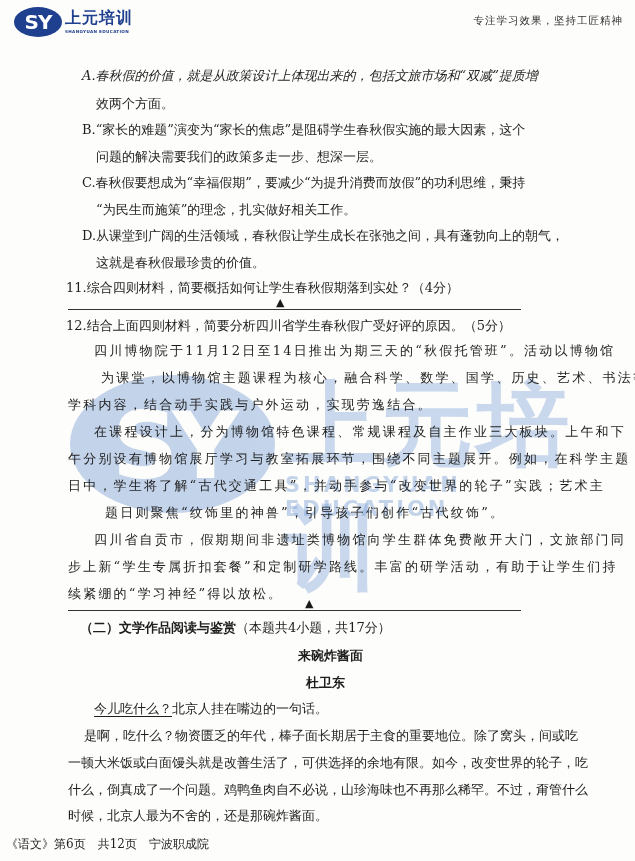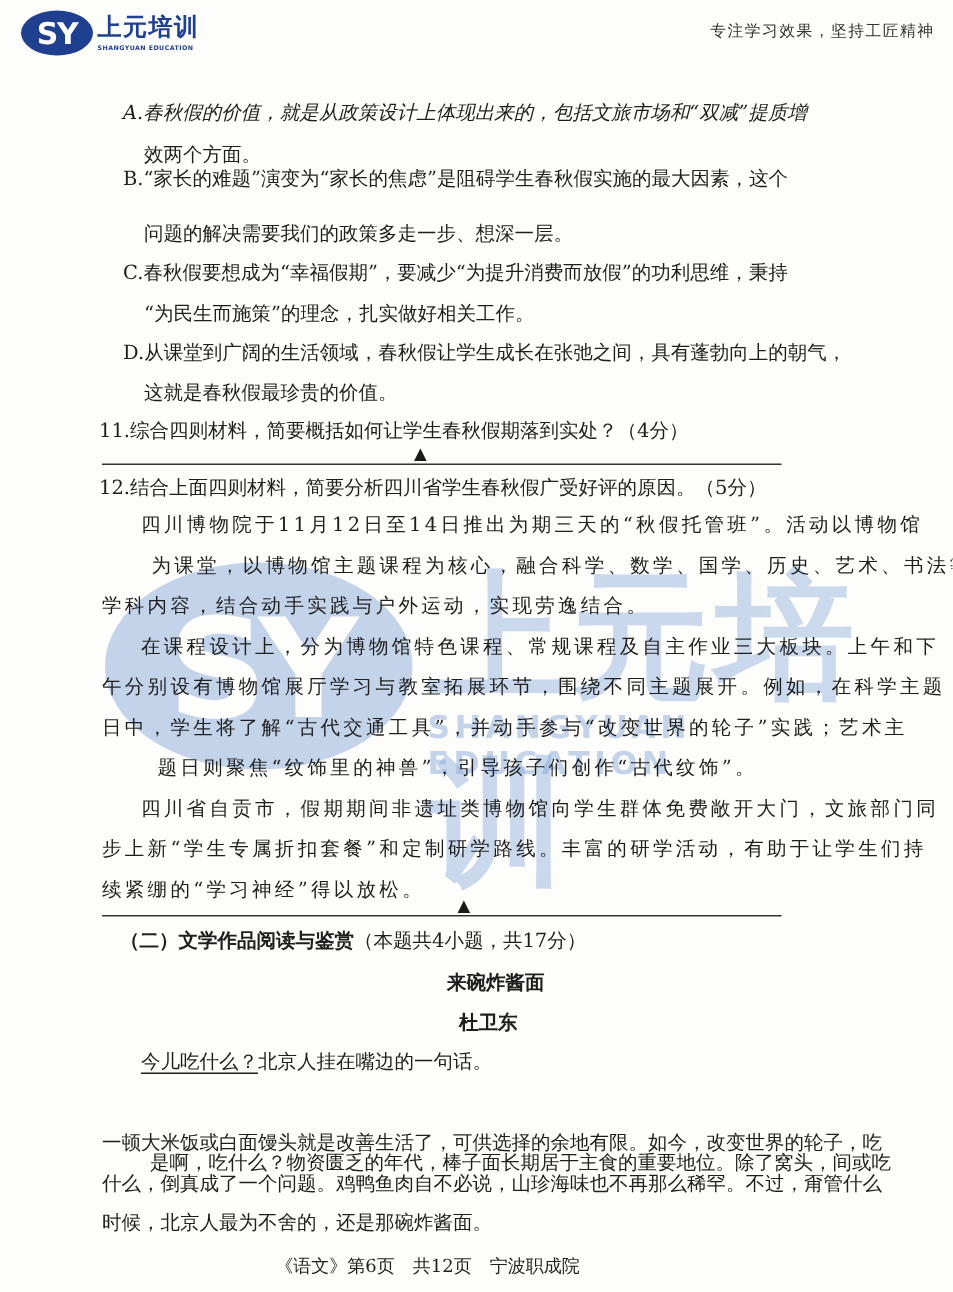--- a/index.html
+++ b/index.html
@@ -20,21 +20,21 @@
   .watermark { position:absolute; left:70px; top:375px; width:560px; height:140px; pointer-events:none; }
   .wm-oval { position:absolute; left:0; top:0; width:205px; height:138px; border-radius:50%; background:#7da2d6; opacity:0.45; }
   .wm-oval span { position:absolute; left:0; top:18px; width:205px; text-align:center; color:#fdfdfb; font-family:"DejaVu Sans", sans-serif; font-weight:bold; font-size:92px; letter-spacing:-6px; }
   .wm-cn { position:absolute; left:215px; top:-12px; font-family:"DejaVu Sans", sans-serif; font-weight:bold; font-size:92px; color:#7da2d6; opacity:0.4; letter-spacing:4px; }
   .wm-en { position:absolute; left:215px; top:98px; font-family:"DejaVu Sans", sans-serif; font-weight:bold; font-size:21px; color:#7da2d6; opacity:0.45; letter-spacing:3px; }
 
   .line { position:absolute; left:0; white-space:nowrap; font-size:13px; line-height:16px; }
   .kai { font-family:"DejaVu Serif", serif; letter-spacing:2.2px; }
   .sep { position:absolute; left:68px; width:453px; height:0; border-top:1.4px solid #333; }
   .tri { position:absolute; font-size:11px; line-height:11px; color:#1a1a1a; }
-  .footer { position:absolute; left:0; top:836px; width:570px; text-align:center; font-size:12px; }
+  .footer { position:absolute; left:0; top:836px; width:570px; font-size:12px; }
   .footer span { margin:0 6px; }
   .u { text-decoration:underline; text-underline-offset:3px; }
   .bold { font-weight:bold;margin-left:12px; }
 </style>
 </head>
 <body>
 
 <div class="header">
   <div class="logo">
     <div class="logo-oval">
@@ -49,21 +49,21 @@
 <div class="watermark">
   <div class="wm-oval">
       <span>SY</span>
     </div>
   <div class="wm-cn">上元培训</div>
   <div class="wm-en">SHANGYUAN EDUCATION</div>
 </div>
 
 <div class="line" style="left:82px; top:68px;font-style:italic;">A.春秋假的价值，就是从政策设计上体现出来的，包括文旅市场和“双减”提质增</div>
 <div class="line" style="left:96px; top:96px;">效两个方面。</div>
-<div class="line" style="left:82px; top:112px;">B.“家长的难题”演变为“家长的焦虑”是阻碍学生春秋假实施的最大因素，这个</div>
+<div class="line" style="left:82px; top:122px;">B.“家长的难题”演变为“家长的焦虑”是阻碍学生春秋假实施的最大因素，这个</div>
 <div class="line" style="left:96px; top:149px;">问题的解决需要我们的政策多走一步、想深一层。</div>
 <div class="line" style="left:82px; top:175px;">C.春秋假要想成为“幸福假期”，要减少“为提升消费而放假”的功利思维，秉持</div>
 <div class="line" style="left:96px; top:202px;">“为民生而施策”的理念，扎实做好相关工作。</div>
 <div class="line" style="left:82px; top:228px;">D.从课堂到广阔的生活领域，春秋假让学生成长在张弛之间，具有蓬勃向上的朝气，</div>
 <div class="line" style="left:96px; top:255px;">这就是春秋假最珍贵的价值。</div>
 
 <div class="line" style="left:66px; top:280px;">11.综合四则材料，简要概括如何让学生春秋假期落到实处？（4分）</div>
 <div class="tri" style="left:276px; top:297px;">▲</div>
 <div class="sep" style="top:309px;"></div>
 
@@ -85,20 +85,20 @@
 
 <div class="line" style="left:68px; top:620px;">
   <span class="bold">（二）文学作品阅读与鉴赏</span><span>（本题共4小题，共17分）</span>
 </div>
 <div class="line bold" style="left:286px; top:648px;">来碗炸酱面</div>
 <div class="line bold" style="left:294px; top:675px;">杜卫东</div>
 
 <div class="line" style="left:94px; top:701px;">
   <span class="u">今儿吃什么？</span><span>北京人挂在嘴边的一句话。</span>
 </div>
-<div class="line" style="left:100px; top:728px;margin-top:40px;">是啊，吃什么？物资匮乏的年代，棒子面长期居于主食的重要地位。除了窝头，间或吃</div>
+<div class="line" style="left:84px; top:728px;">是啊，吃什么？物资匮乏的年代，棒子面长期居于主食的重要地位。除了窝头，间或吃</div>
 <div class="line" style="left:68px; top:755px;">一顿大米饭或白面馒头就是改善生活了，可供选择的余地有限。如今，改变世界的轮子，吃</div>
 <div class="line" style="left:68px; top:782px;">什么，倒真成了一个问题。鸡鸭鱼肉自不必说，山珍海味也不再那么稀罕。不过，甭管什么</div>
 <div class="line" style="left:68px; top:808px;">时候，北京人最为不舍的，还是那碗炸酱面。</div>
 
 <div class="footer">
   <span>《语文》第6页</span><span>共12页</span><span>宁波职成院</span>
 </div>
 
 </body></html>

